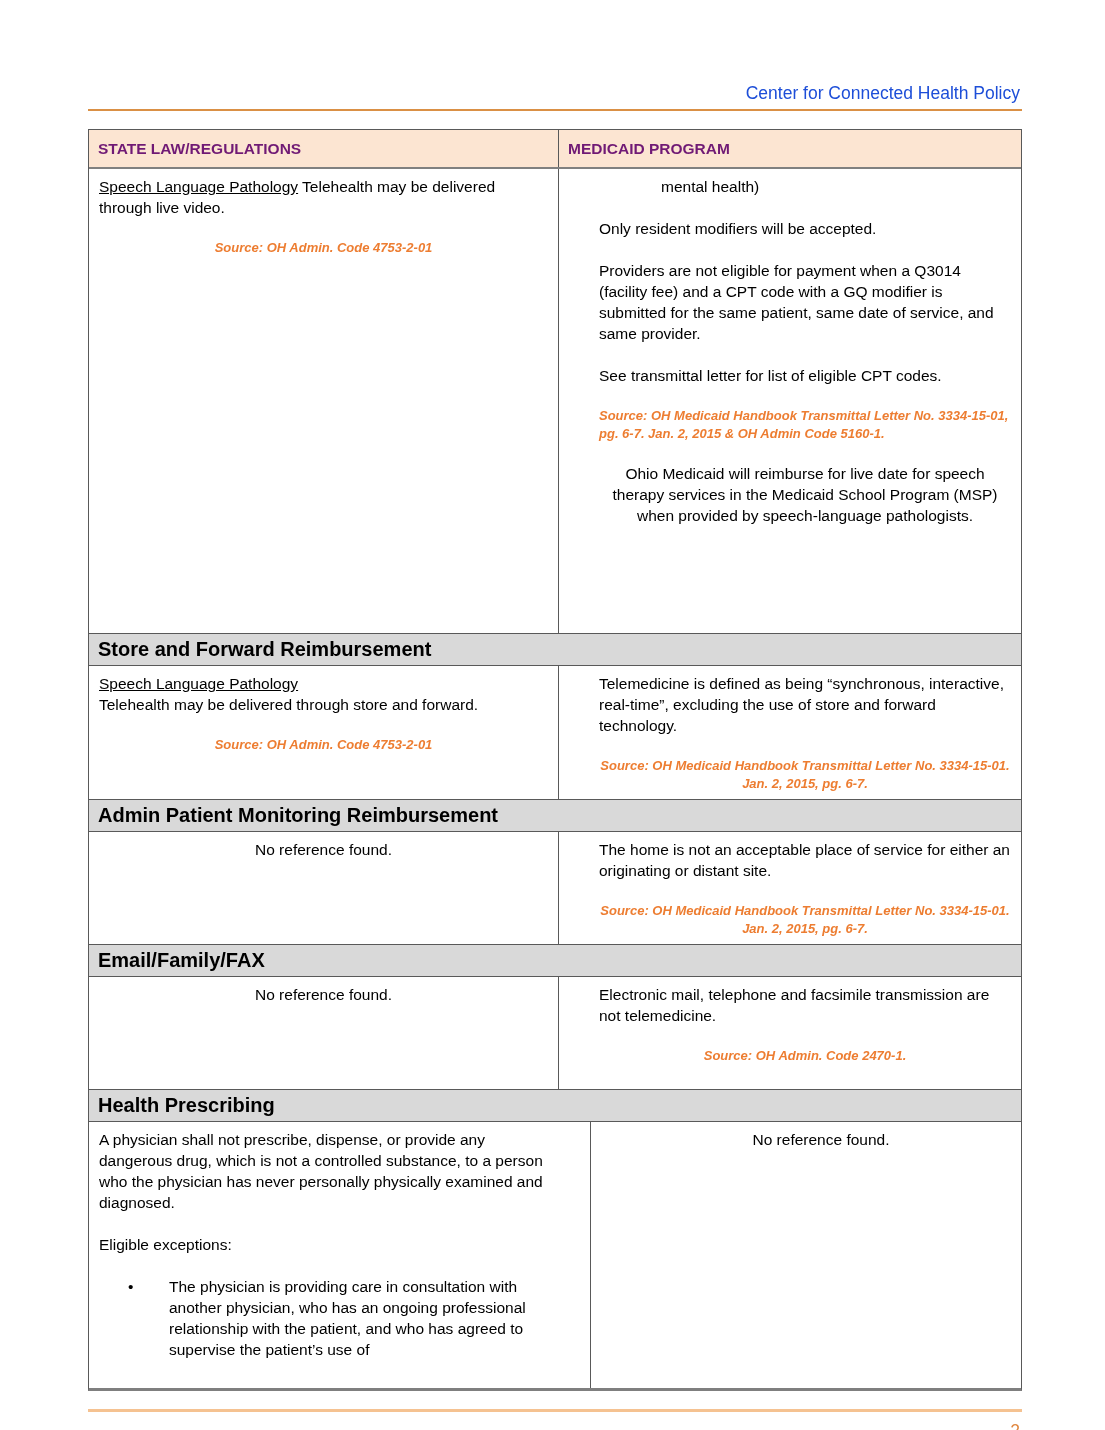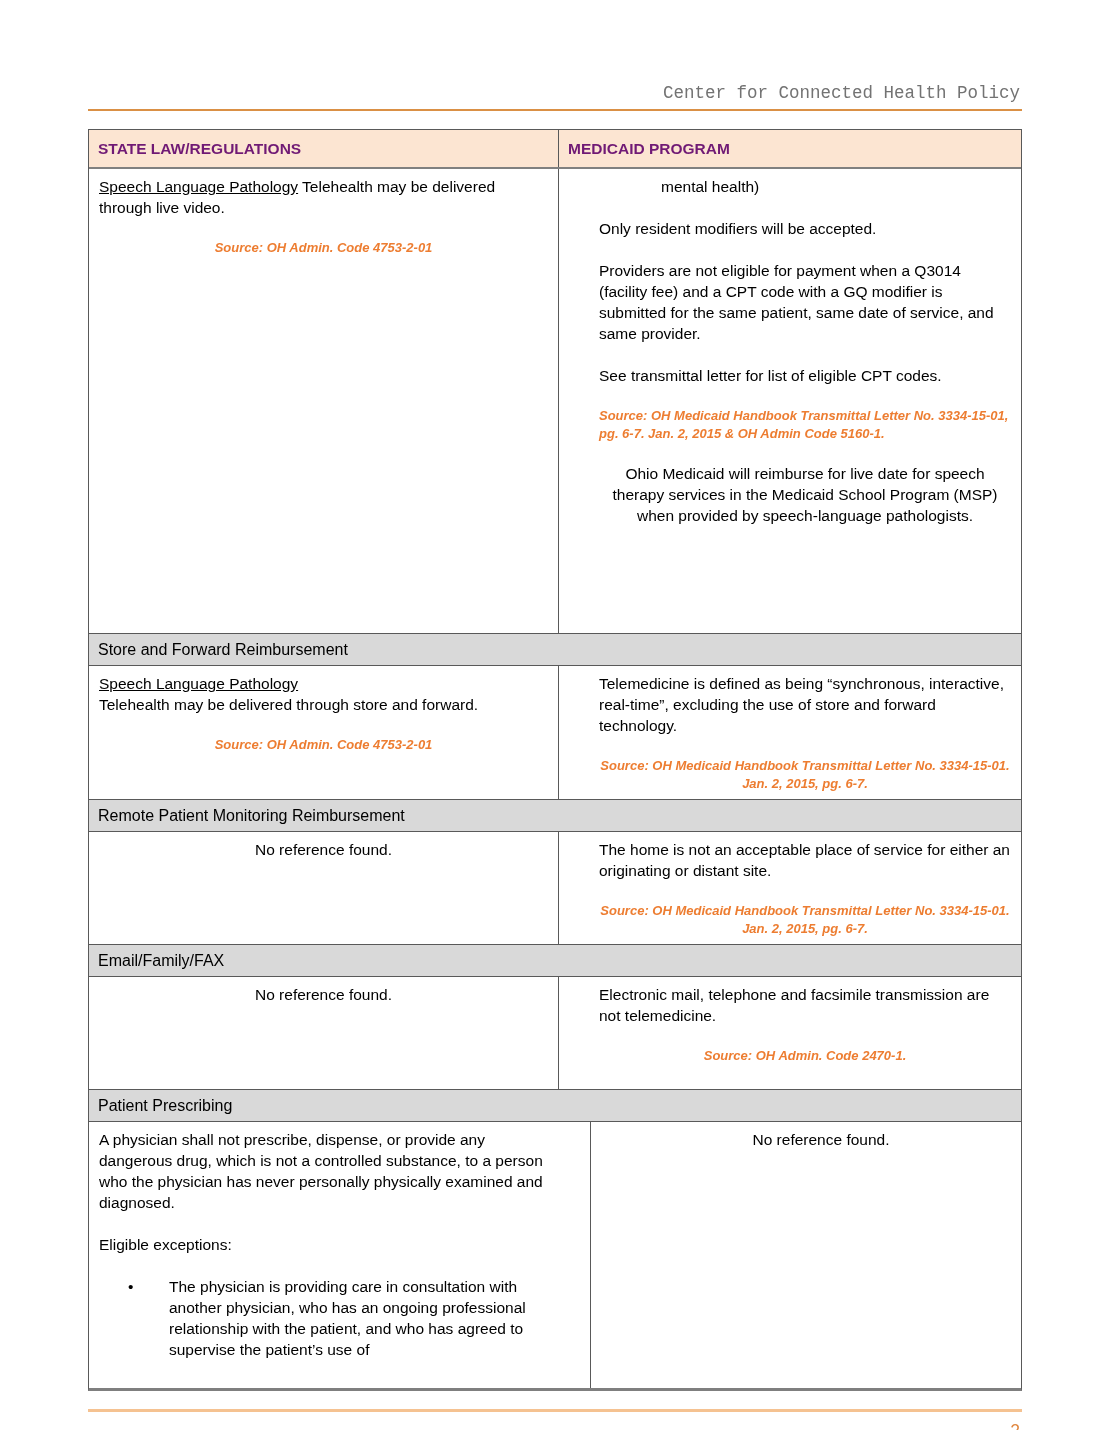--- a/index.html
+++ b/index.html
@@ -12,25 +12,24 @@
     font-family: "Liberation Sans", "DejaVu Sans", sans-serif;
     color: #000000;
     overflow: hidden;
   }
   .content { margin: 0 83px 0 88px; }
 
   
   .doc-header { padding-top: 82px; }
   .doc-title {
     text-align: right;
-    color: #737373;
+    color: #1d4ed8;
     font-size: 17.5px;
     line-height: 22px;
     padding-right: 2px;
-    font-family: Liberation Mono, monospace;
   }
   .doc-rule {
     margin-top: 5px;
     height: 0;
     border-bottom: 2px solid #DA9045;
   }
 
   
   .doc-table {
     margin-top: 18px;
@@ -54,22 +53,22 @@
 
   .t-row { display: grid; grid-template-columns: 469px 1fr; }
   .t-cell { padding: 7px 10px; font-size: 15.5px; line-height: 21px; }
   .t-cell + .t-cell { border-left: 1px solid #595959; padding-left: 40px; }
 
   .t-section {
     background: #D9D9D9;
     border-top: 1px solid #595959;
     border-bottom: 1px solid #595959;
     padding: 5px 9px;
-    font-weight: normal;
-    font-size: 16px;
+    font-weight: bold;
+    font-size: 20px;
     line-height: 21px;
   }
 
   .r1 { min-height: 464px; }
   .r2 { min-height: 122px; }
   .r3 { min-height: 111px; }
   .r4 { min-height: 112px; }
   .r5 { min-height: 226px; gap: 32px; }
 
   .t-cell p { margin: 0 0 21px 0; }
@@ -143,21 +142,21 @@
           <p class="nm"><span class="u">Speech Language Pathology</span></p>
           <p>Telehealth may be delivered through store and forward.</p>
           <p class="src">Source: OH Admin. Code 4753-2-01</p>
         </div>
         <div class="t-cell">
           <p>Telemedicine is defined as being “synchronous, interactive, real-time”, excluding the use of store and forward technology.</p>
           <p class="src">Source: OH Medicaid Handbook Transmittal Letter No. 3334-15-01. Jan. 2, 2015, pg. 6-7.</p>
         </div>
       </div>
 
-      <div class="t-section">Remote Patient Monitoring Reimbursement</div>
+      <div class="t-section">Admin Patient Monitoring Reimbursement</div>
 
       <div class="t-row r3">
         <div class="t-cell">
           <p>No reference found.</p>
         </div>
         <div class="t-cell">
           <p>The home is not an acceptable place of service for either an originating or distant site.</p>
           <p class="src">Source: OH Medicaid Handbook Transmittal Letter No. 3334-15-01.  Jan. 2, 2015, pg. 6-7.</p>
         </div>
       </div>
@@ -167,21 +166,21 @@
       <div class="t-row r4">
         <div class="t-cell">
           <p>No reference found.</p>
         </div>
         <div class="t-cell">
           <p>Electronic mail, telephone and facsimile transmission are not telemedicine.</p>
           <p class="src">Source: OH Admin. Code 2470-1.</p>
         </div>
       </div>
 
-      <div class="t-section">Patient Prescribing</div>
+      <div class="t-section">Health Prescribing</div>
 
       <div class="t-row r5">
         <div class="t-cell">
           <p>A physician shall not prescribe, dispense, or provide any dangerous drug, which is not a controlled substance, to a person who the physician has never personally physically examined and diagnosed.</p>
           <p>Eligible exceptions:</p>
           <div class="bullet-item">
             <span class="bullet-dot">•</span>
             <span class="bullet-text">The physician is providing care in consultation with another physician, who has an ongoing professional relationship with the patient, and who has agreed to supervise the patient’s use of</span>
           </div>
         </div>

